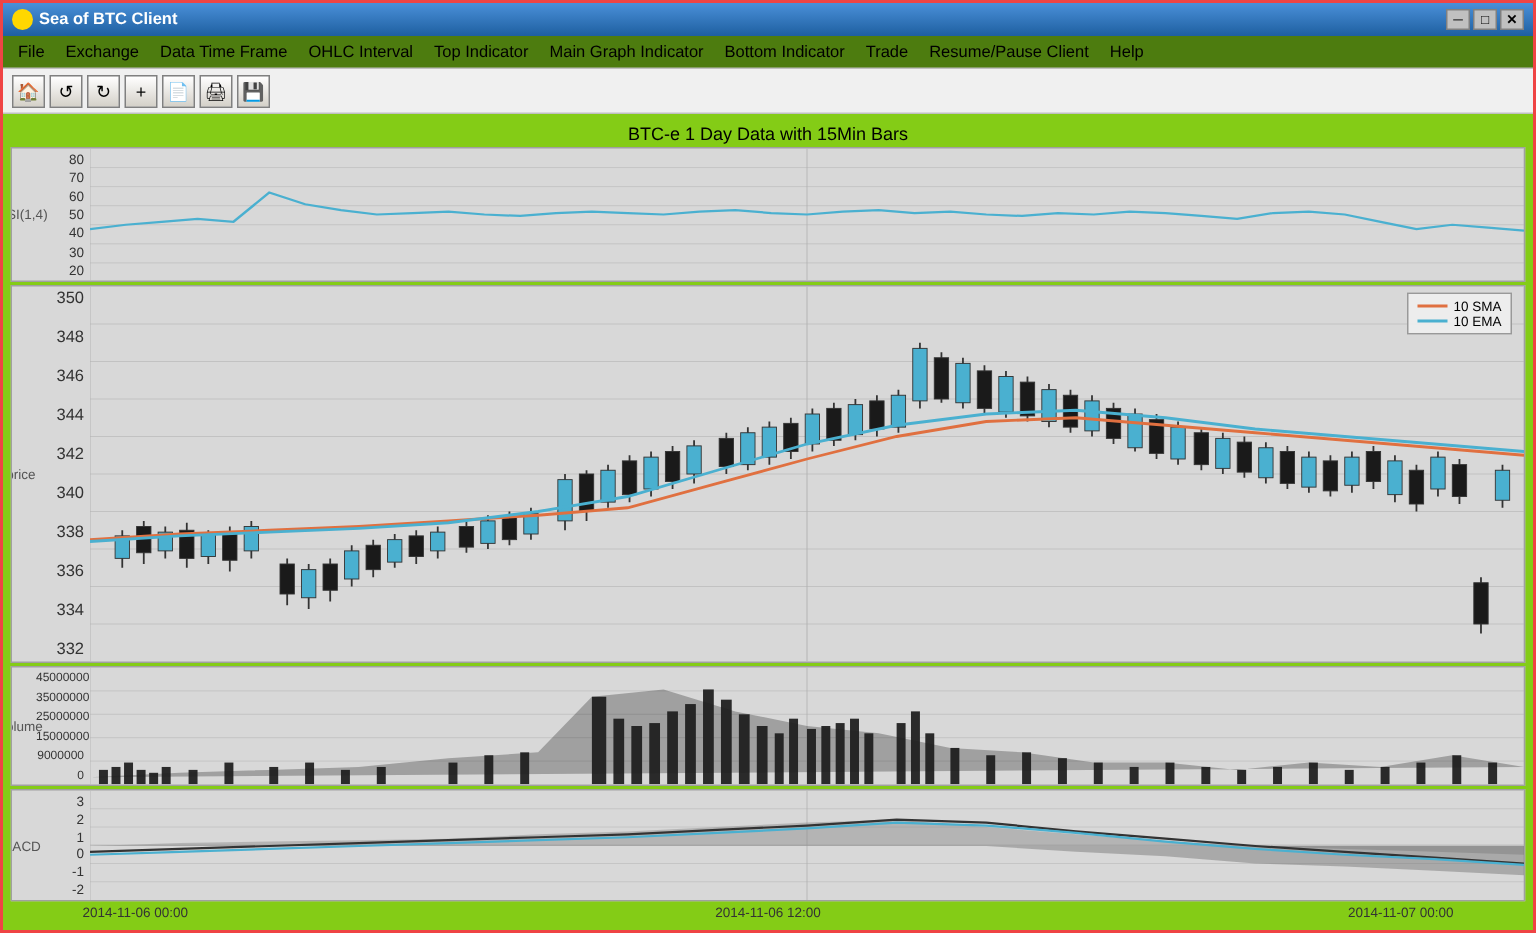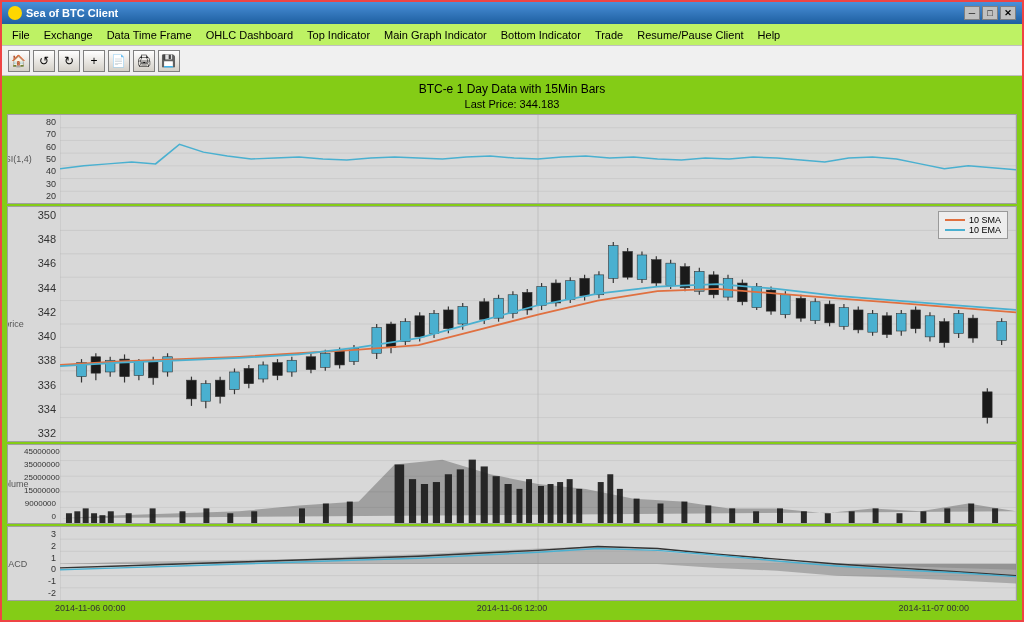--- a/index.html
+++ b/index.html
@@ -53,21 +53,21 @@
       border: 1px solid #808080;
       font-size: 9px;
       display: flex;
       align-items: center;
       justify-content: center;
       cursor: pointer;
       color: #000;
     }
 
     .menu-bar {
-      background: #bef264;
+      background: #4d7c0f;
       border-bottom: 1px solid #c0c0c0;
       display: flex;
       align-items: center;
       padding: 2px 4px;
       gap: 2px;
       flex-shrink: 0;
       height: 22px;
     }
 
     .menu-item {
@@ -218,21 +218,21 @@
       <div class="title-btn">─</div>
       <div class="title-btn">□</div>
       <div class="title-btn">✕</div>
     </div>
   </div>
 
   <div class="menu-bar">
     <div class="menu-item">File</div>
     <div class="menu-item">Exchange</div>
     <div class="menu-item">Data Time Frame</div>
-    <div class="menu-item">OHLC Dashboard</div>
+    <div class="menu-item">OHLC Interval</div>
     <div class="menu-item">Top Indicator</div>
     <div class="menu-item">Main Graph Indicator</div>
     <div class="menu-item">Bottom Indicator</div>
     <div class="menu-item">Trade</div>
     <div class="menu-item">Resume/Pause Client</div>
     <div class="menu-item">Help</div>
   </div>
 
 
   <div class="toolbar">
@@ -240,21 +240,20 @@
     <div class="toolbar-btn">↺</div>
     <div class="toolbar-btn">↻</div>
     <div class="toolbar-btn">+</div>
     <div class="toolbar-btn">📄</div>
     <div class="toolbar-btn">🖨</div>
     <div class="toolbar-btn">💾</div>
   </div>
 
   <div class="chart-area">
     <div class="chart-title">BTC-e 1 Day Data with 15Min Bars</div>
-    <div class="chart-subtitle">Last Price: 344.183</div>
 
     <div class="charts-container">
 
       <div class="chart-panel chart-panel-rsi">
         <div class="y-axis" style="width:52px; padding-left:2px;">
           <span style="font-size:9px; text-align:center; color:#555; writing-mode:vertical-rl; transform:rotate(180deg); position:absolute; left:2px; top:50%; transform:translateY(-50%) rotate(-90deg);">RSI(1,4)</span>
           <div style="display:flex; flex-direction:column; justify-content:space-between; height:100%; text-align:right; padding-right:2px; font-size:9px; padding-left:14px;">
             <span>80</span>
             <span>70</span>
             <span>60</span>

